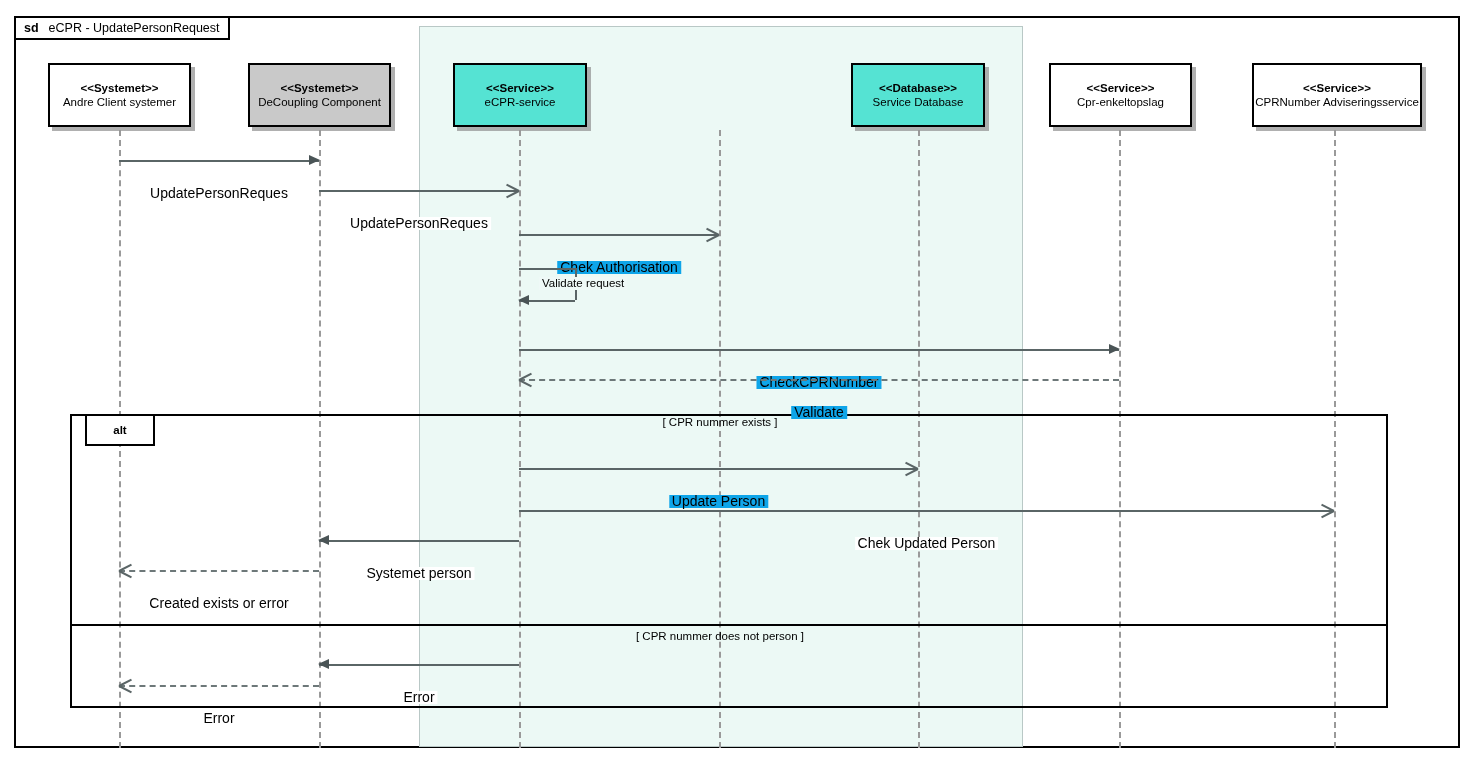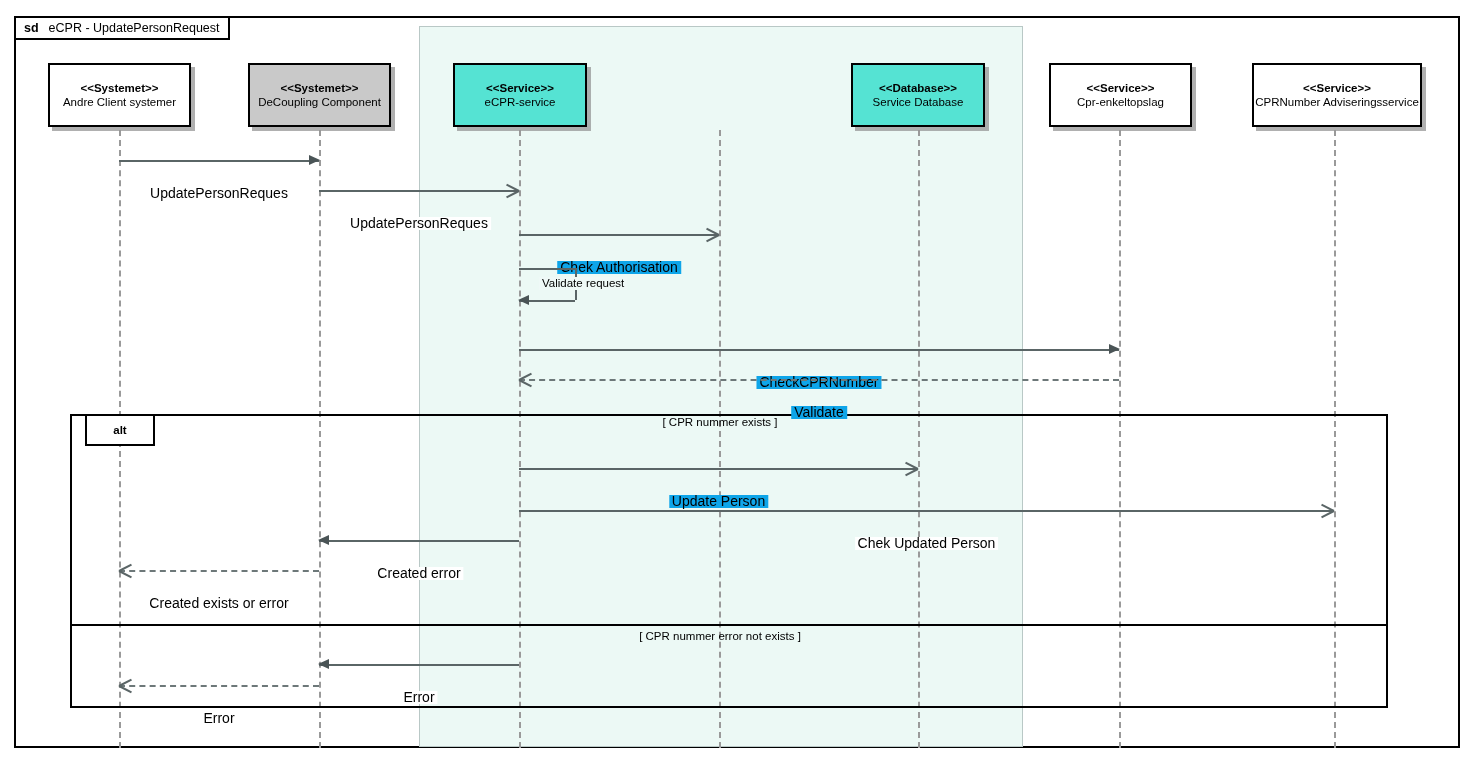--- a/index.html
+++ b/index.html
@@ -129,21 +129,21 @@
     <span class="stereo">&lt;&lt;Service&gt;&gt;</span>
     <span>CPRNumber Adviseringsservice</span>
   </div>
 
   <div class="frag" style="left:70px;top:414px;width:1318px;height:294px;"></div>
   <div class="frag-sep" style="left:70px;top:624px;width:1318px;"></div>
   <div class="frag-tab" style="left:70px;top:414px;width:70px;height:32px;margin-left:15px;">
     <span>alt</span>
   </div>
   <div class="guard" style="left:720px;top:416px;">[ CPR nummer exists ]</div>
-  <div class="guard" style="left:720px;top:630px;">[ CPR nummer error not exists ]</div>
+  <div class="guard" style="left:720px;top:630px;">[ CPR nummer does not person ]</div>
 
   <div class="msg solid" style="left:119px;top:160px;width:200px;">
     <div class="line"></div>
     <div class="ah fill r"></div>
     <div class="label">UpdatePersonReques</div>
   </div>
 
   <div class="msg solid" style="left:319px;top:190px;width:200px;">
     <div class="line"></div>
     <div class="ah open r">
@@ -199,21 +199,21 @@
     <div class="ah open r">
         <i class="a"></i>
         <i class="b"></i>
       </div>
     <div class="label">Chek Updated Person</div>
   </div>
 
   <div class="msg solid" style="left:319px;top:540px;width:200px;">
     <div class="line"></div>
     <div class="ah fill l"></div>
-    <div class="label">Created error</div>
+    <div class="label">Systemet person</div>
   </div>
 
   <div class="msg dash" style="left:119px;top:570px;width:200px;">
     <div class="line"></div>
     <div class="ah open l">
         <i class="a"></i>
         <i class="b"></i>
       </div>
     <div class="label">Created exists or error</div>
   </div>

